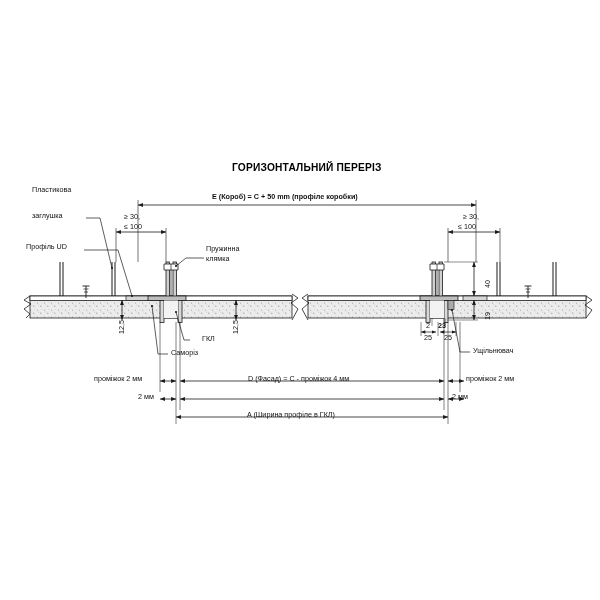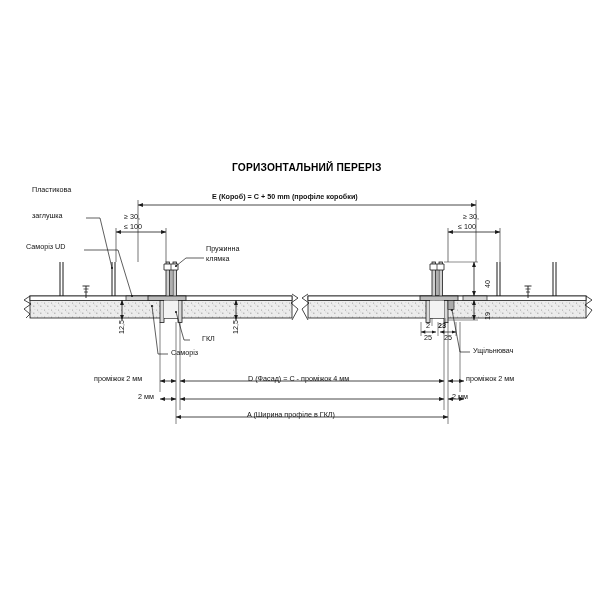--- a/index.html
+++ b/index.html
@@ -229,21 +229,21 @@
 
   <div class="lbl" style="left:116px; top:213px;">≥ 30,</div>
   <div class="lbl" style="left:116px; top:223px;">≤ 100</div>
 
   <div class="lbl" style="left:455px; top:213px;">≥ 30,</div>
   <div class="lbl" style="left:450px; top:223px;">≤ 100</div>
 
   <div class="lbl" style="left:24px; top:186px;">Пластикова</div>
   <div class="lbl" style="left:24px; top:212px;">заглушка</div>
 
-  <div class="lbl" style="left:18px; top:243px;">Саморіз UD</div>
+  <div class="lbl" style="left:18px; top:243px;">Профіль UD</div>
 
   <div class="lbl" style="left:198px; top:245px;">Пружинна</div>
   <div class="lbl" style="left:198px; top:255px;">клямка</div>
 
   <div class="lbl" style="left:194px; top:335px;">ГКЛ</div>
 
   <div class="lbl" style="left:163px; top:349px;">Саморіз</div>
 
   <div class="lbl" style="left:465px; top:347px;">Ущільнювач</div>
 

